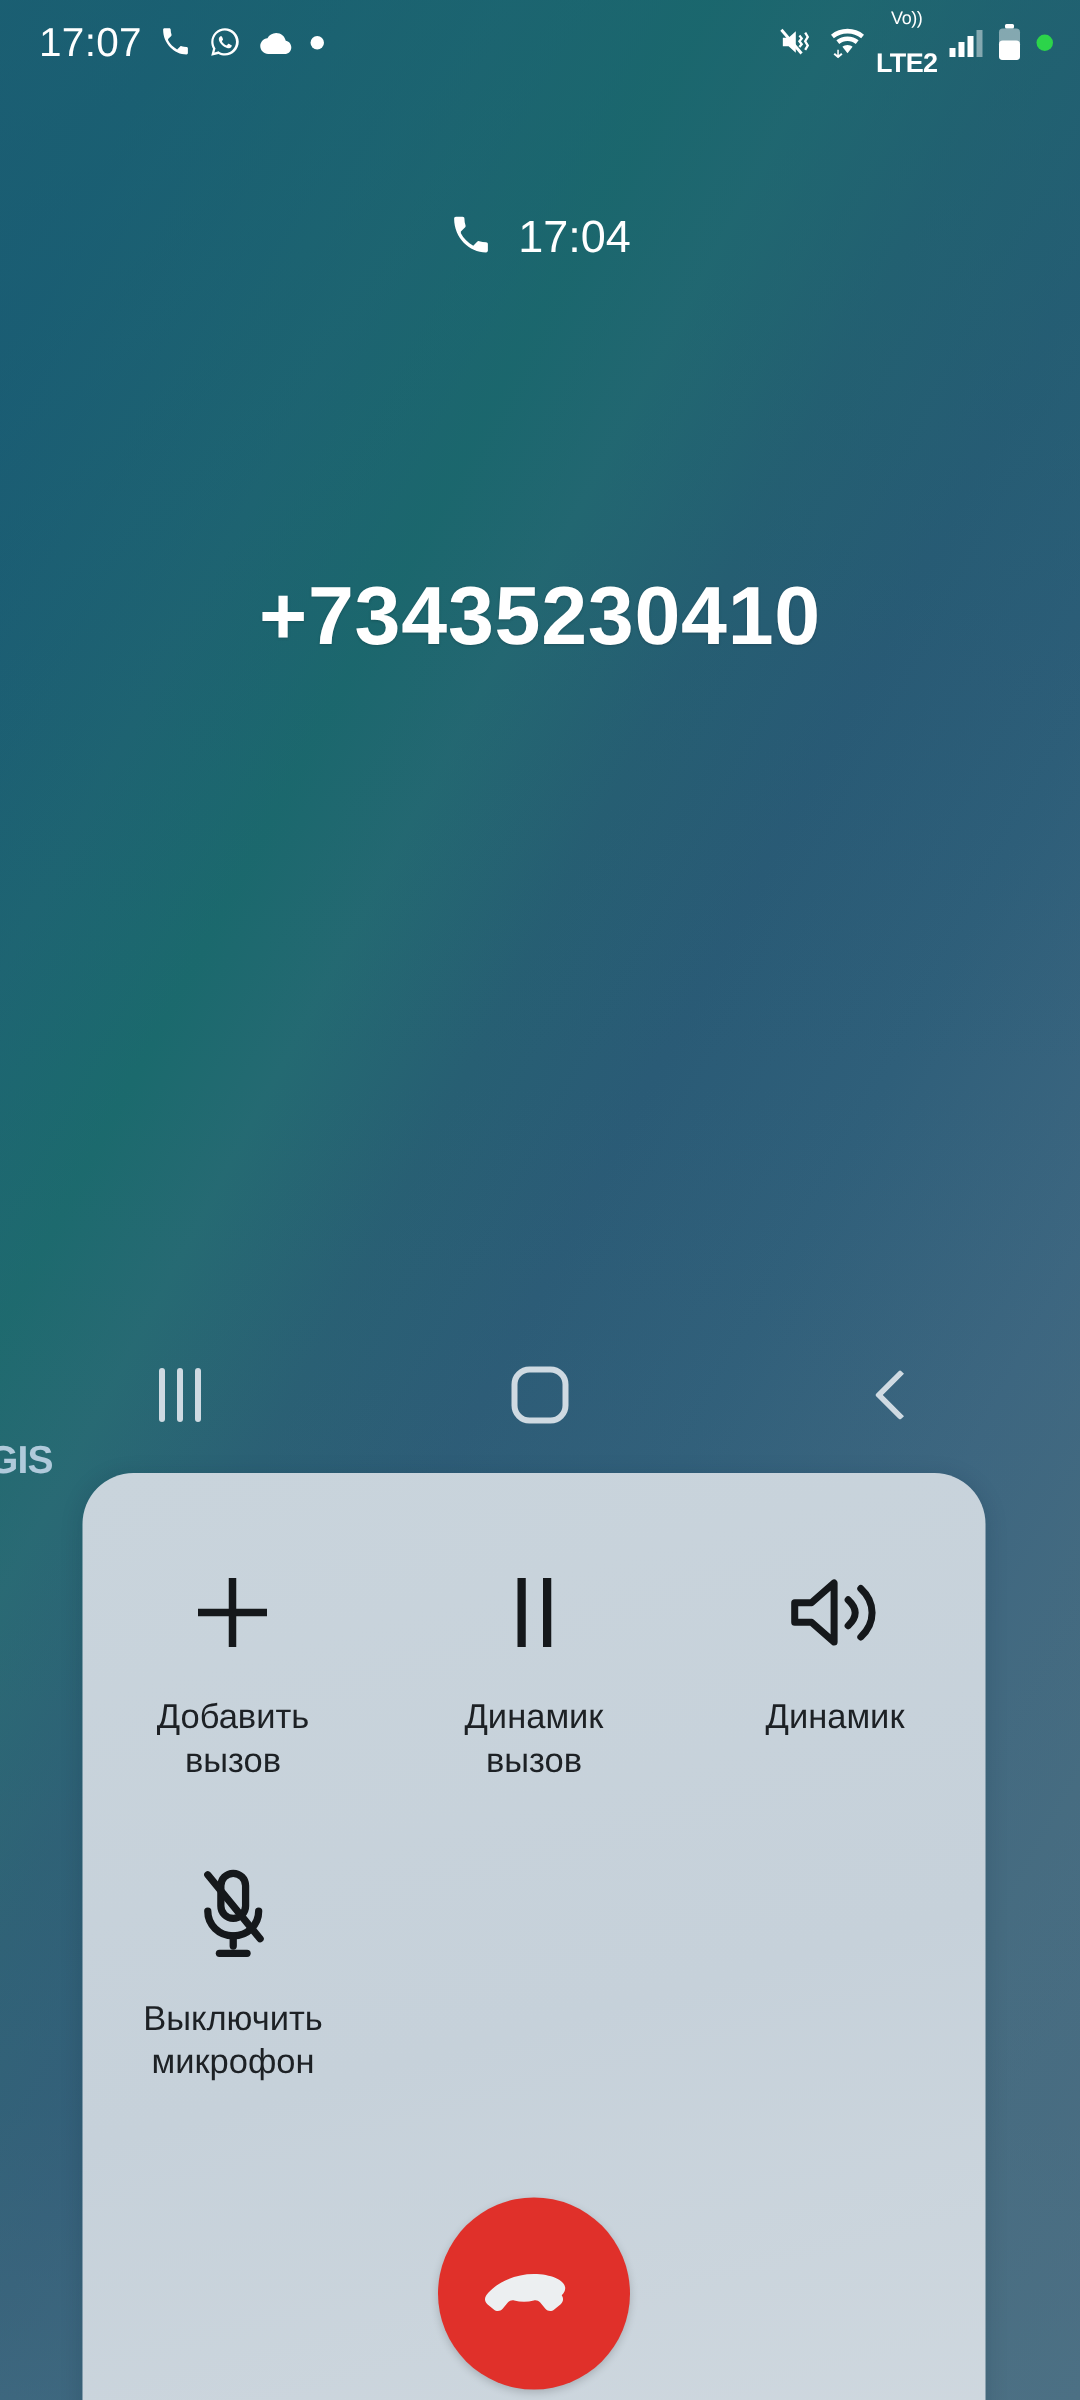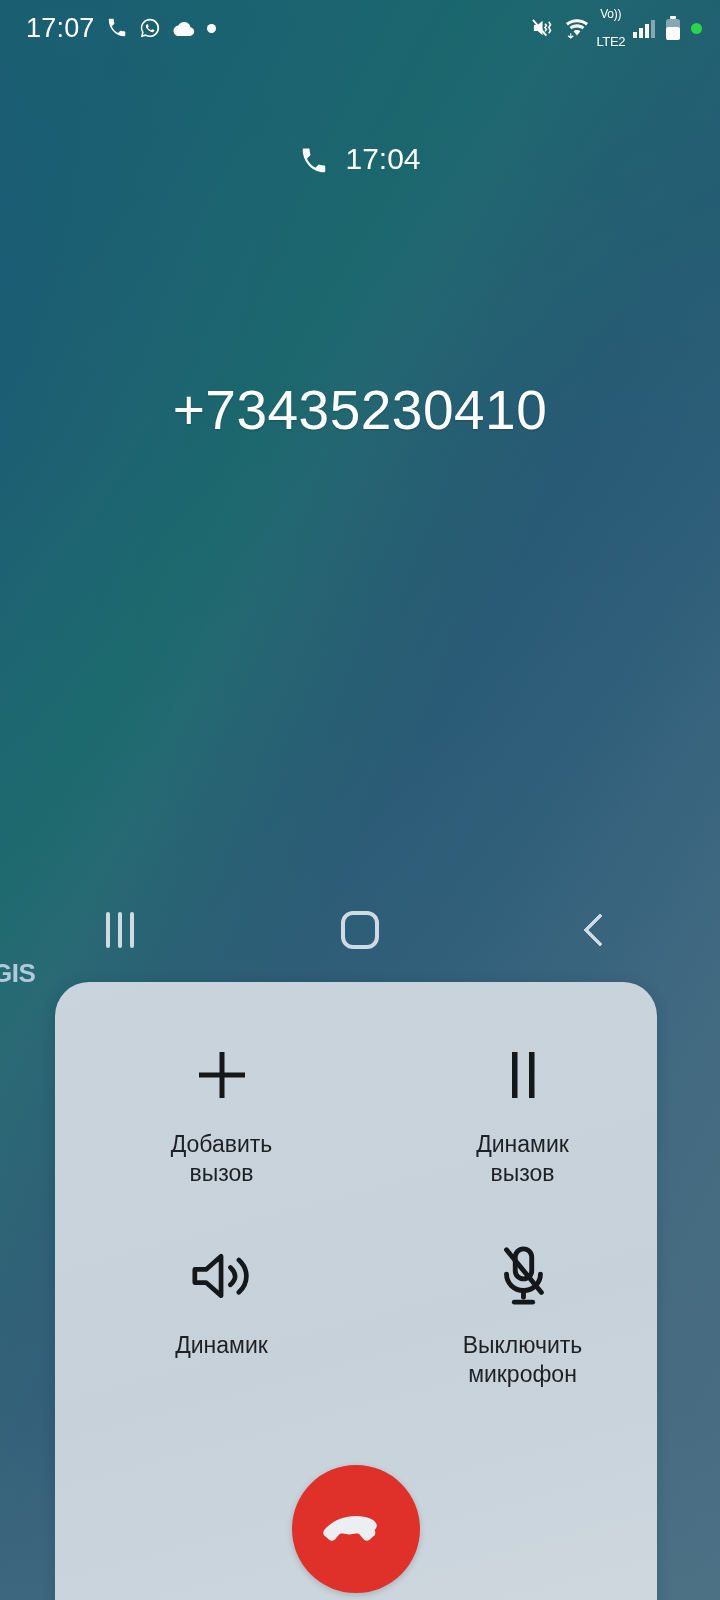--- a/index.html
+++ b/index.html
@@ -40,60 +40,60 @@
     display:flex; align-items:center; justify-content:space-between;
     padding:0 18px 0 26px;
   }
   .sb-left{ display:flex; align-items:center; gap:11px; }
   .sb-clock{ color:#ffffff; font-size:27px; letter-spacing:0.2px; }
   .sb-right{ display:flex; align-items:center; gap:7px; }
   .sb-ico{ display:block; }
   .volte{ display:flex; flex-direction:column; align-items:center; line-height:1;
           color:#fff; margin-left:-2px; }
   .volte .v1{ font-size:12px; letter-spacing:-0.3px; margin-bottom:15px;}
-  .volte .v2{ font-size:13px; font-weight:normal; letter-spacing:-0.4px;}
+  .volte .v2{ font-size:18px; font-weight:bold; letter-spacing:-0.4px;}
   .greendot{ width:11px; height:11px; border-radius:50%; background:#2cd44a; margin-left:3px; }
 
   
   .callbar{
     position:absolute; top:78px; left:0; width:720px; height:50px;
     display:flex; align-items:center; justify-content:center;
   }
-  .callbar .inner{ display:flex; align-items:flex-end; gap:16px; }
+  .callbar .inner{ display:flex; align-items:flex-start; gap:16px; }
   .call-time{ color:#ffffff; font-size:30px; }
   .overflow-btn{
     position:absolute; top:78px; right:32px;
     width:46px; height:50px;
     display:flex; flex-direction:column; align-items:center; justify-content:center; gap:7px;
   }
 
   
   .numberwrap{
     position:absolute; top:222px; left:0; width:720px;
     display:flex; flex-direction:column; align-items:center;
   }
   .phone-number{
-    color:#ffffff; font-size:55px; font-weight:normal; letter-spacing:0.5px;
+    color:#ffffff; font-size:55px; font-weight:bold; letter-spacing:0.5px;
     text-shadow:0 1px 2px rgba(0,0,0,0.18);
   }
   .phone-region{
     color:#eef3f5; font-size:27px; margin-top:16px; letter-spacing:0.2px;
   }
 
   
   .panel{
     position:absolute; left:55px; top:762px;
     width:602px; height:657px;
     background:linear-gradient(165deg,#c9d4dc 0%, #c6d1da 55%, #cfd8df 100%);
     border-radius:34px;
     box-shadow:0 2px 14px rgba(10,30,45,0.17);
   }
   .grid{
-    position:absolute; left:16px; top:42px; width:602px;
-    display:grid; grid-template-columns:repeat(2,1fr);
+    position:absolute; left:0; top:42px; width:602px;
+    display:grid; grid-template-columns:repeat(3,1fr);
     row-gap:36px;
   }
   .cell{
     display:flex; flex-direction:column; align-items:center;
     padding-top:12px;
   }
   .cell .glyph{
     height:78px; width:100%;
     display:flex; align-items:center; justify-content:center;
   }

